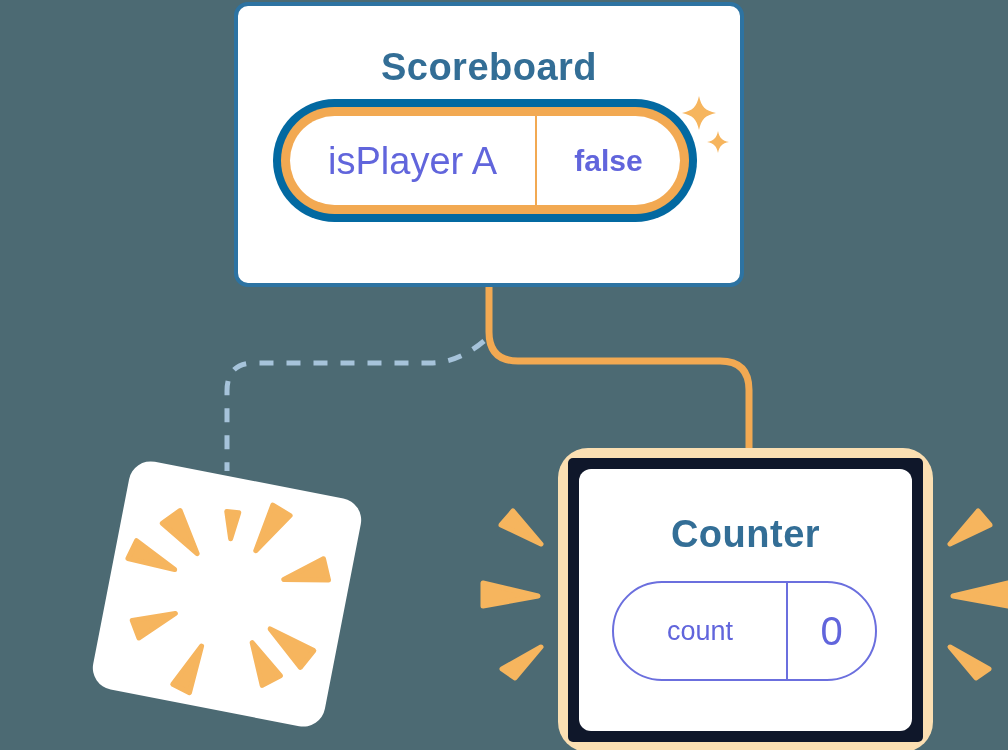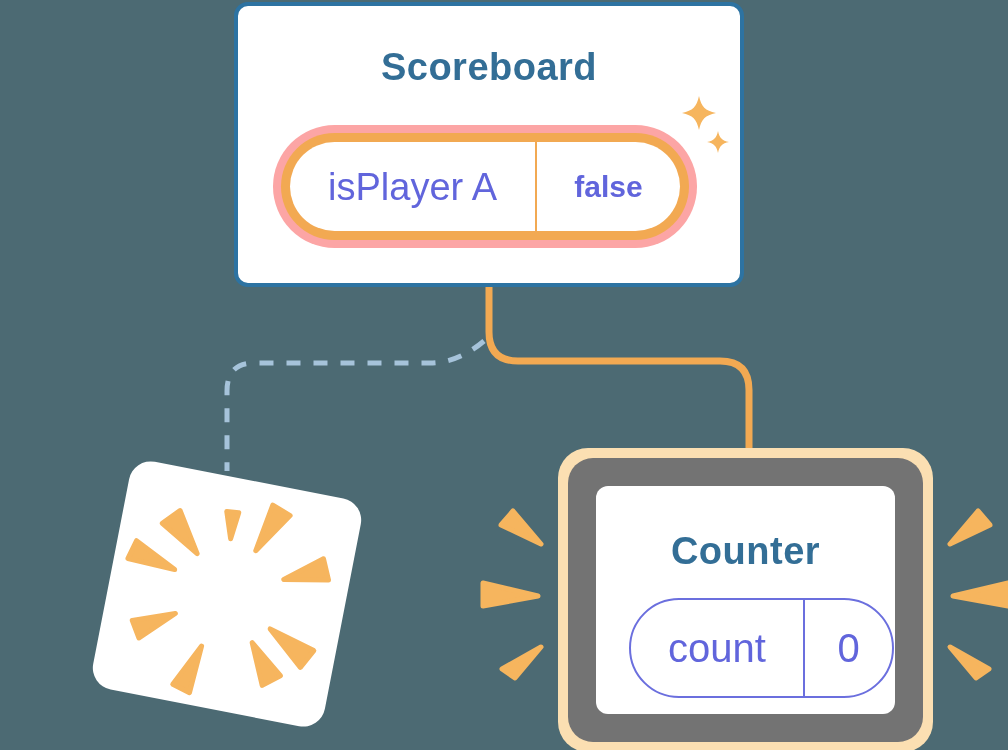--- a/index.html
+++ b/index.html
@@ -19,22 +19,22 @@
     box-sizing:border-box;
   }
   .card-title {
     position:absolute; left:0; right:0; text-align:center;
     color:#336e96; font-size:38px; font-weight:700; line-height:1;
     letter-spacing:0.5px;
   }
   .scoreboard-title { top:42px; }
 
   .sb-pill {
-    position:absolute; left:35px; top:119px; width:424px; height:123px;
-    background:#fca5a5; border-radius:62px; padding:8px; box-sizing:border-box;
+    position:absolute; left:35px; top:93px; width:424px; height:123px;
+    background:#0369a1; border-radius:62px; padding:8px; box-sizing:border-box;
   }
   .sb-pill-orange {
     width:100%; height:100%; background:#f2a952; border-radius:54px;
     padding:9px; box-sizing:border-box;
   }
   .sb-pill-white {
     width:100%; height:100%; background:#ffffff; border-radius:46px;
     display:flex; overflow:hidden;
   }
   .pill-cell {
@@ -51,34 +51,34 @@
     background:#ffffff; border-radius:22px;
     transform:rotate(11deg);
   }
 
   
   .counter-card {
     position:absolute; left:558px; top:448px; width:375px; height:304px;
     background:#fbdfb2; border-radius:30px; padding:10px; box-sizing:border-box;
   }
   .counter-orange {
-    width:100%; height:100%; background:#737373; border-radius:25px;
-    padding:28px; box-sizing:border-box;
+    width:100%; height:100%; background:#0f172a; border-radius:5px;
+    padding:11px; box-sizing:border-box;
   }
   .counter-white {
     width:100%; height:100%; background:#ffffff; border-radius:12px;
     position:relative;
   }
   .counter-title { top:46px; }
   .counter-pill {
     position:absolute; left:33px; top:112px; width:265px; height:100px;
     background:#ffffff; border:2px solid #6b6fde; border-radius:50px;
     box-sizing:border-box; display:flex; overflow:hidden;
   }
-  .counter-label { width:172px; font-size:40px; }
+  .counter-label { width:172px; font-size:27px; }
   .counter-divider { width:2px; background:#6b6fde; }
   .counter-value { flex:1; font-size:40px; }
 
   .ray { fill:#f6b55e; stroke:#f6b55e; stroke-width:5; stroke-linejoin:round; }
   .sparkle { fill:#f6b55e; }
   .edge-solid { fill:none; stroke:#f2a952; stroke-width:7; }
   .edge-dashed { fill:none; stroke:#a6c3da; stroke-width:5; stroke-dasharray:14 13; }
 </style>
 </head>
 <body>

